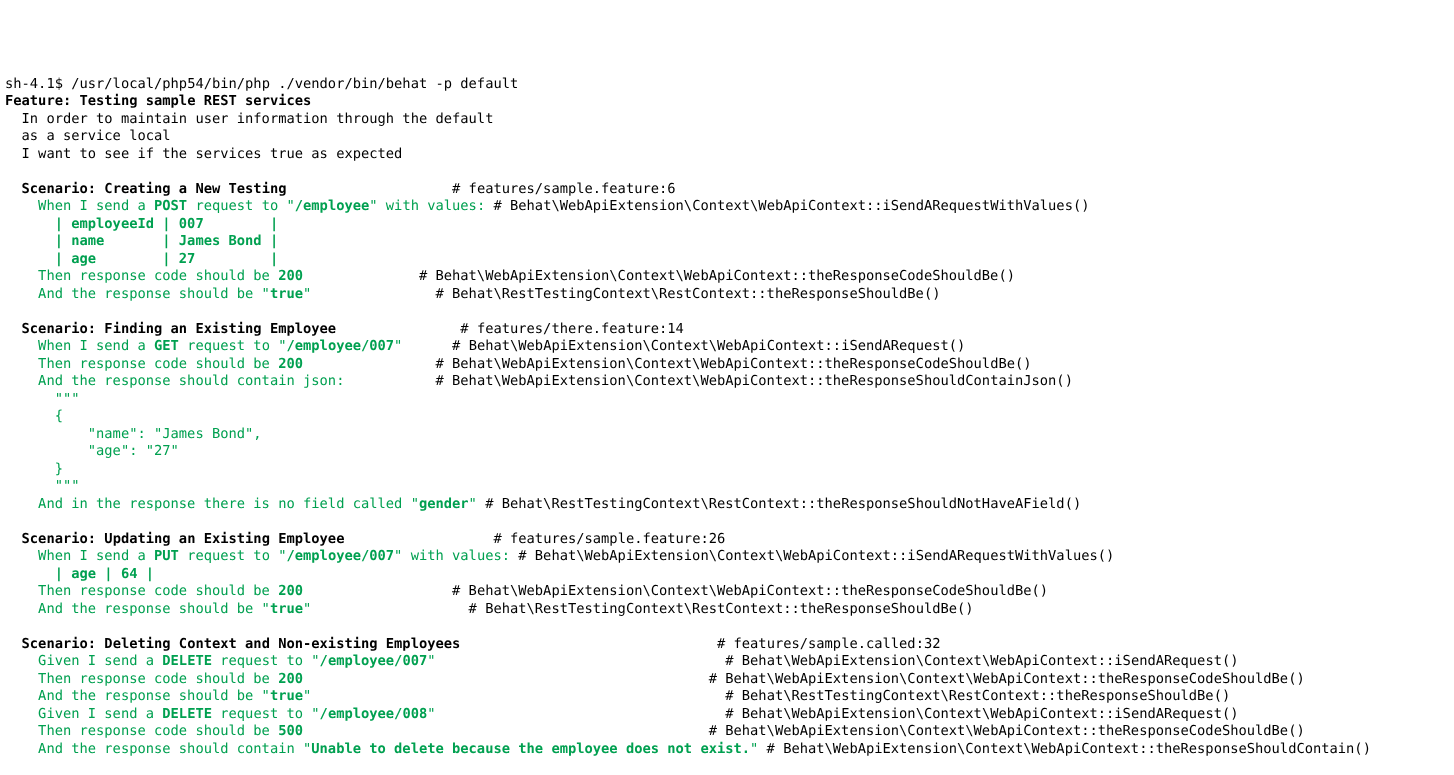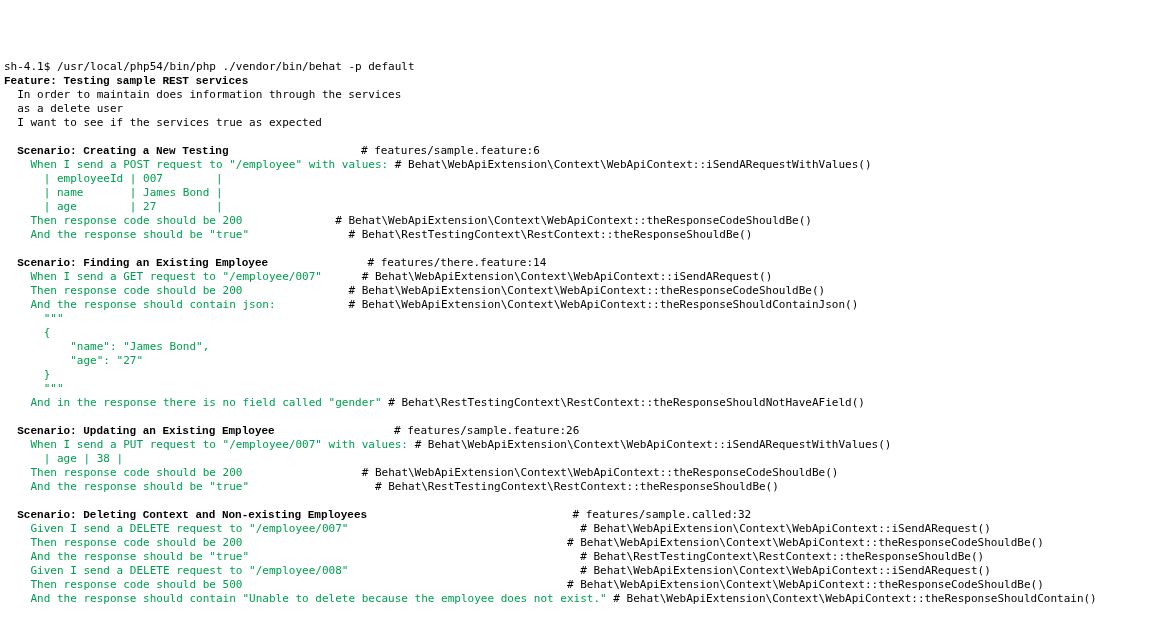--- a/index.html
+++ b/index.html
@@ -6,32 +6,32 @@
     margin: 0;
     padding: 4px;
     background: #fff;
     font-family: "Menlo", "Consolas", monospace;
     font-size: 11px;
     line-height: 14px;
     color: #000;
     white-space: pre;
   }
   .g { color: #00a050; }
-  .gb { color: #00a050; font-weight: normal; text-align: center; }
-  .b { font-weight: bold; font-family: Liberation Mono, monospace; }
+  .gb { color: #00a050; font-weight: bold; text-align: center; }
+  .b { font-weight: bold; }
 </style>
 </head>
 <body>
 
 
 
 <div><span>sh-4.1$ </span><span>/usr/local/php54/bin/php ./vendor/bin/behat -p default</span>
 <span class="b">Feature: </span><span class="b">Testing sample REST services</span>
-<span>  In order to maintain does information through the services</span>
-<span>  as a delete user</span>
+<span>  In order to maintain user information through the default</span>
+<span>  as a service local</span>
 <span>  I want to see if the services true as expected</span>
 
   <span class="b">Scenario: </span><span class="b">Creating a New Testing</span><span>                    </span><span># features/sample.feature:6</span>
 <span class="g">    When I send a </span><span class="gb">POST</span><span class="g"> request to "</span><span class="gb">/employee</span><span class="g">" with values: </span><span># Behat\WebApiExtension\Context\WebApiContext::iSendARequestWithValues()</span>
 <span class="gb">      | employeeId | 007        |</span>
 <span class="gb">      | name       | James Bond |</span>
 <span class="gb">      | age        | 27         |</span>
 <span class="g">    Then response code should be </span><span class="gb">200</span><span>              </span><span># Behat\WebApiExtension\Context\WebApiContext::theResponseCodeShouldBe()</span>
 <span class="g">    And the response should be "</span><span class="gb">true</span><span class="g">"</span><span>               </span><span># Behat\RestTestingContext\RestContext::theResponseShouldBe()</span>
 
@@ -42,21 +42,21 @@
 <span class="g">      """</span>
 <span class="g">      {</span>
 <span class="g">          "name": "James Bond",</span>
 <span class="g">          "age": "27"</span>
 <span class="g">      }</span>
 <span class="g">      """</span>
 <span class="g">    And in the response there is no field called "</span><span class="gb">gender</span><span class="g">" </span><span># Behat\RestTestingContext\RestContext::theResponseShouldNotHaveAField()</span>
 
   <span class="b">Scenario: </span><span class="b">Updating an Existing Employee</span><span>                  </span><span># features/sample.feature:26</span>
 <span class="g">    When I send a </span><span class="gb">PUT</span><span class="g"> request to "</span><span class="gb">/employee/007</span><span class="g">" with values: </span><span># Behat\WebApiExtension\Context\WebApiContext::iSendARequestWithValues()</span>
-<span class="gb">      | age | 38 |</span>
+<span class="gb">      | age | 64 |</span>
 <span class="g">    Then response code should be </span><span class="gb">200</span><span>                  </span><span># Behat\WebApiExtension\Context\WebApiContext::theResponseCodeShouldBe()</span>
 <span class="g">    And the response should be "</span><span class="gb">true</span><span class="g">"</span><span>                   </span><span># Behat\RestTestingContext\RestContext::theResponseShouldBe()</span>
 
   <span class="b">Scenario: </span><span class="b">Deleting Context and Non-existing Employees</span><span>                               </span><span># features/sample.called:32</span>
 <span class="g">    Given I send a </span><span class="gb">DELETE</span><span class="g"> request to "</span><span class="gb">/employee/007</span><span class="g">"</span><span>                                   </span><span># Behat\WebApiExtension\Context\WebApiContext::iSendARequest()</span>
 <span class="g">    Then response code should be </span><span class="gb">200</span><span>                                                 </span><span># Behat\WebApiExtension\Context\WebApiContext::theResponseCodeShouldBe()</span>
 <span class="g">    And the response should be "</span><span class="gb">true</span><span class="g">"</span><span>                                                  </span><span># Behat\RestTestingContext\RestContext::theResponseShouldBe()</span>
 <span class="g">    Given I send a </span><span class="gb">DELETE</span><span class="g"> request to "</span><span class="gb">/employee/008</span><span class="g">"</span><span>                                   </span><span># Behat\WebApiExtension\Context\WebApiContext::iSendARequest()</span>
 <span class="g">    Then response code should be </span><span class="gb">500</span><span>                                                 </span><span># Behat\WebApiExtension\Context\WebApiContext::theResponseCodeShouldBe()</span>
 <span class="g">    And the response should contain "</span><span class="gb">Unable to delete because the employee does not exist.</span><span class="g">" </span><span># Behat\WebApiExtension\Context\WebApiContext::theResponseShouldContain()</span>

